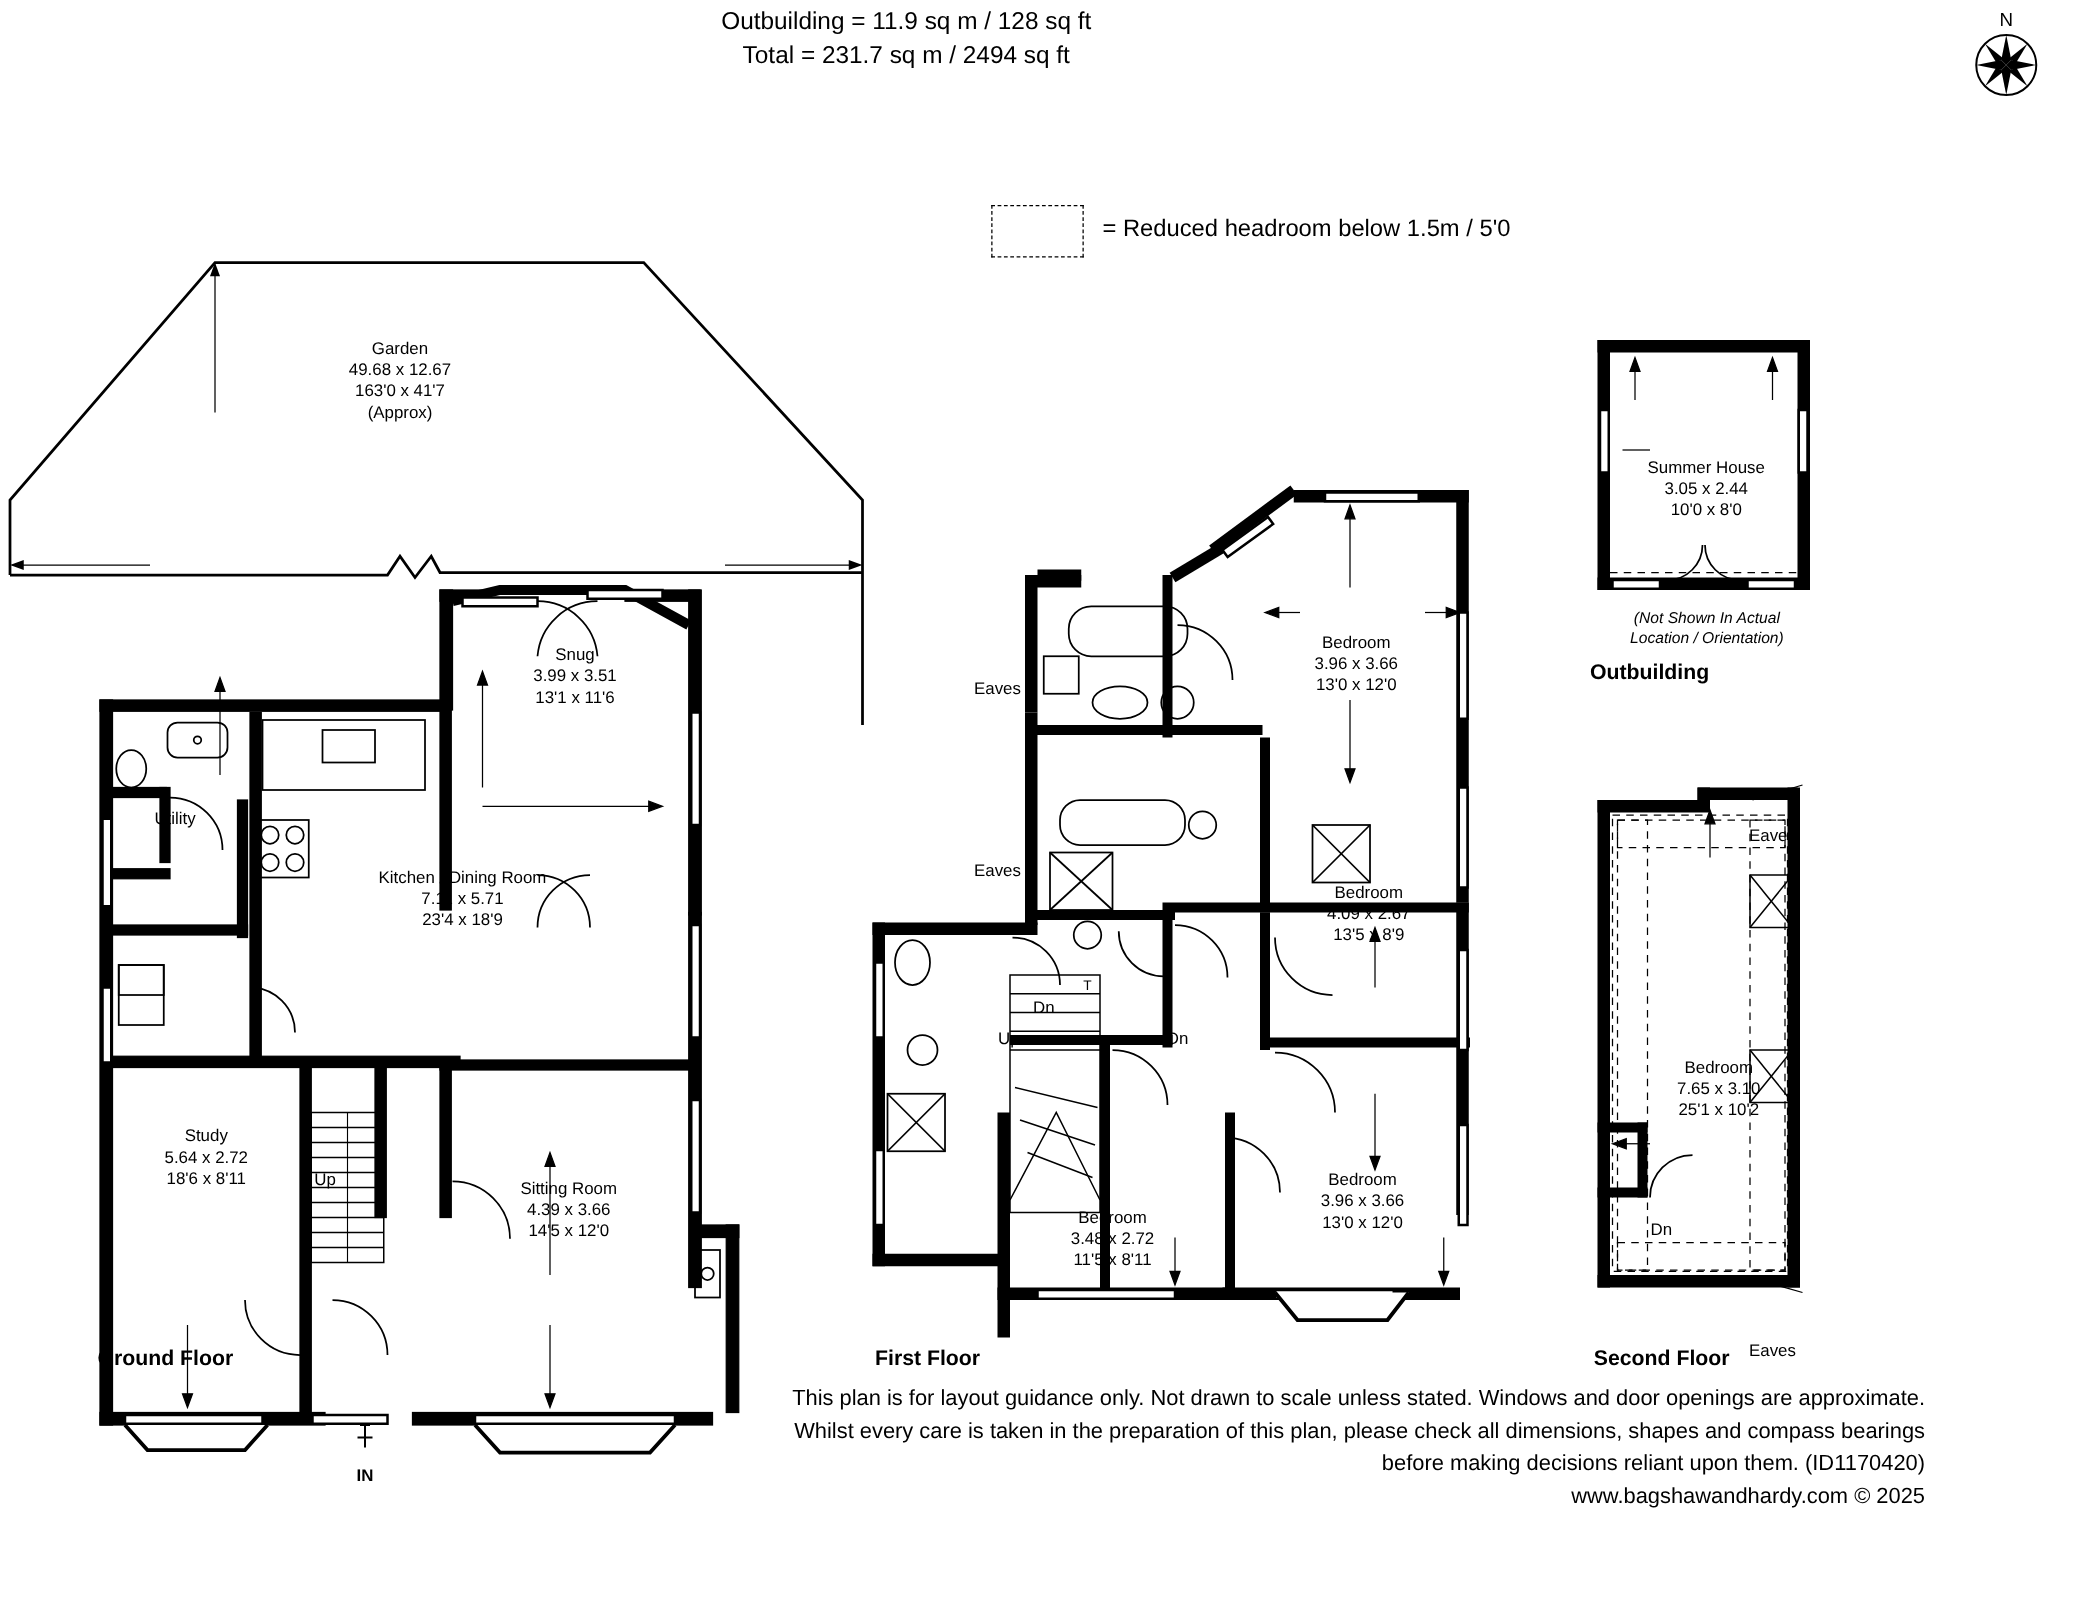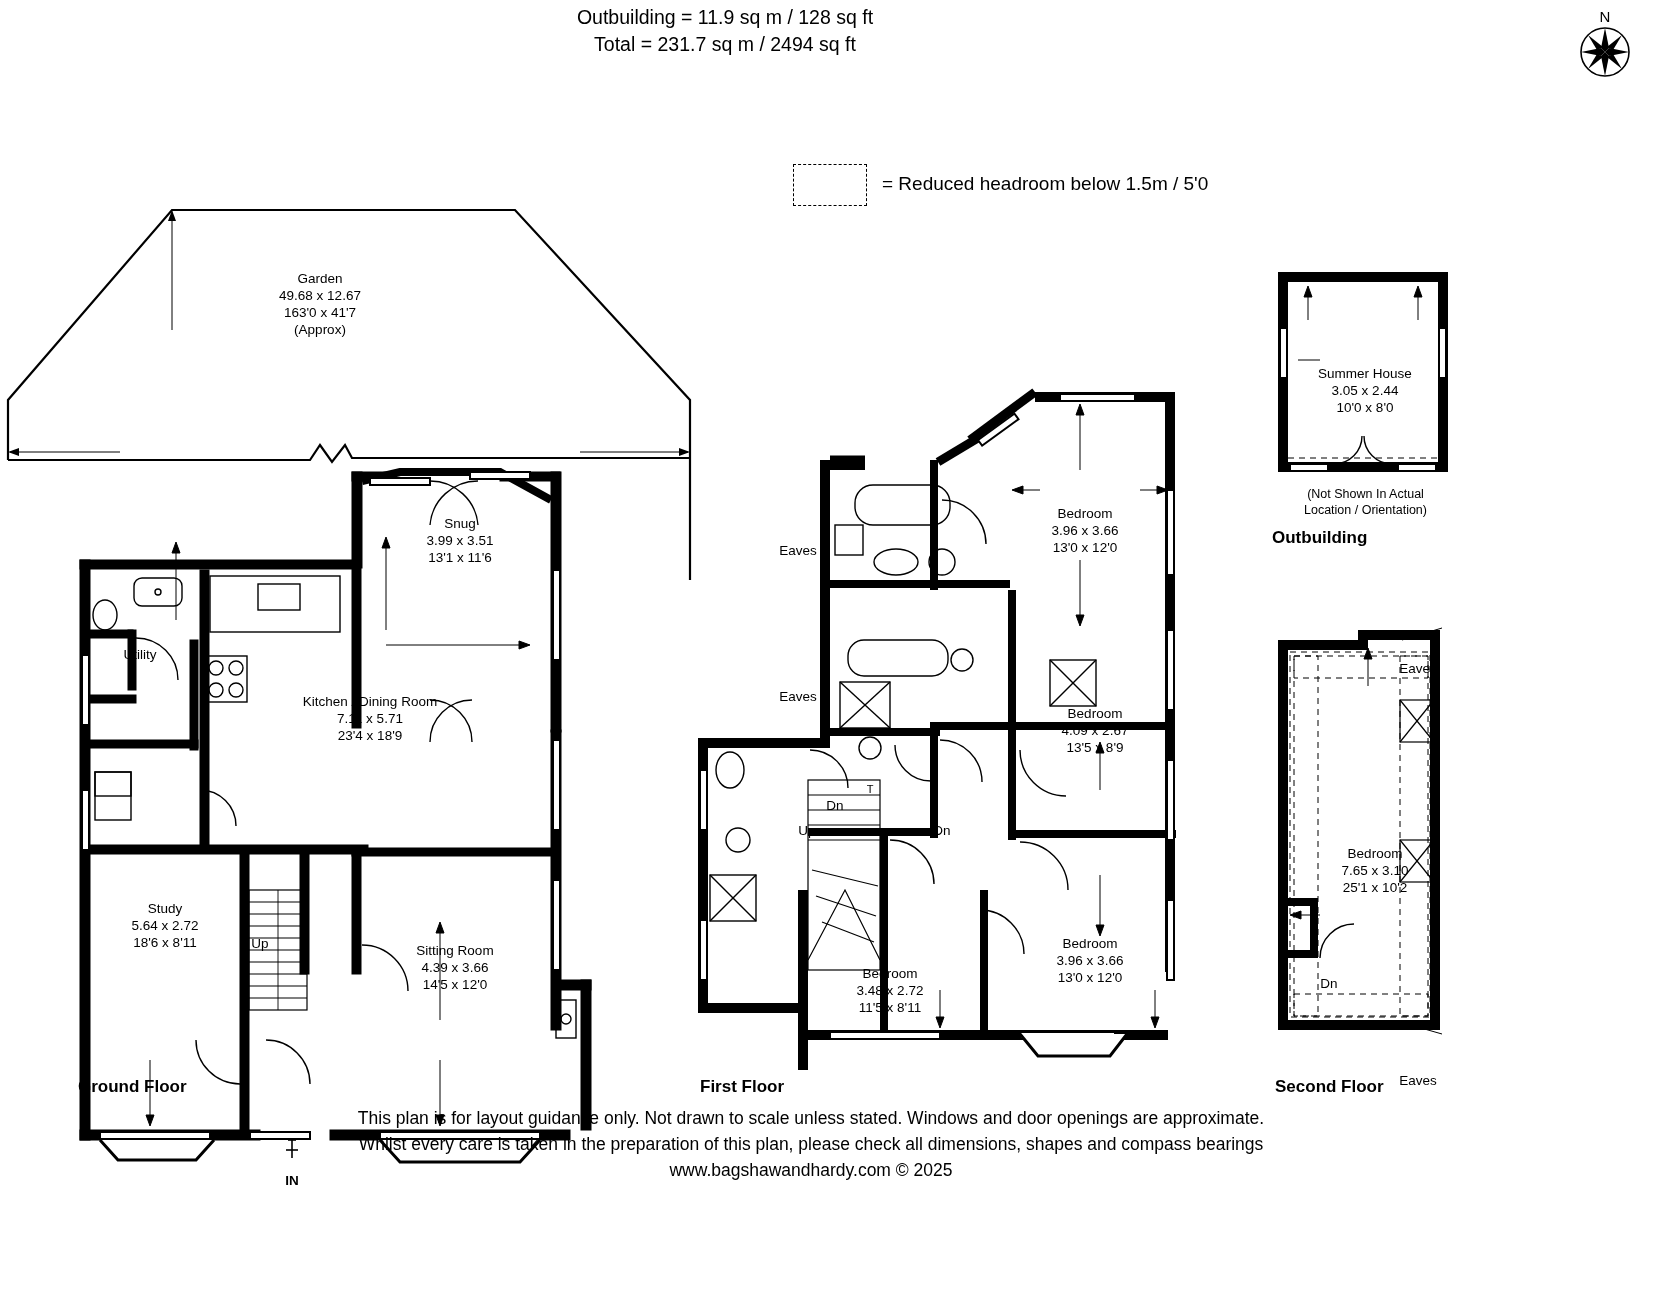--- a/index.html
+++ b/index.html
@@ -9,23 +9,23 @@
     font-family:"Liberation Sans", sans-serif;
     color:#000000;
     position:relative;
     overflow:hidden;
   }
   .abs{position:absolute;}
   .ctr{text-align:center;}
   .hdr{font-size:19.5px;line-height:27px;}
   .legend-text{font-size:19px;text-align:right;}
   .room{font-size:13.5px;line-height:17px;text-align:center;margin-top:40px;}
-  .small{font-size:12.5px;line-height:16px;text-align:center;}
+  .small{font-size:12.5px;line-height:16px;text-align:center;font-style:italic;}
   .floorlabel{font-size:17px;font-weight:bold;}
-  .footer{font-size:17.5px;line-height:26px;text-align:center;padding-left:41px;}
+  .footer{font-size:17.5px;line-height:26px;text-align:right;}
   .dashed{position:absolute;border:1px dashed #000;box-sizing:border-box;}
   svg{display:block;overflow:visible;}
 </style>
 </head>
 <body>
 
 <div class="abs ctr hdr" style="left:0;top:4px;width:1450px;">
   <div>Outbuilding = 11.9 sq m / 128 sq ft</div>
   <div>Total = 231.7 sq m / 2494 sq ft</div>
 </div>
@@ -453,14 +453,15 @@
   <div class="abs room" style="left:138px;top:10px;width:60px;">Eaves</div>
   <div class="abs room" style="left:138px;top:422px;width:60px;">Eaves</div>
   <div class="abs room" style="left:62px;top:325px;width:34px;">Dn</div>
 </div>
 
 <div class="abs floorlabel" style="left:1275px;top:1077px;">Second Floor</div>
 
 <div class="abs footer" style="left:0;top:1105px;width:1540px;">
   <div>This plan is for layout guidance only. Not drawn to scale unless stated. Windows and door openings are approximate.</div>
   <div>Whilst every care is taken in the preparation of this plan, please check all dimensions, shapes and compass bearings</div>
+  <div>before making decisions reliant upon them. (ID1170420)</div>
   <div>www.bagshawandhardy.com © 2025</div>
 </div>
 
 </body></html>

